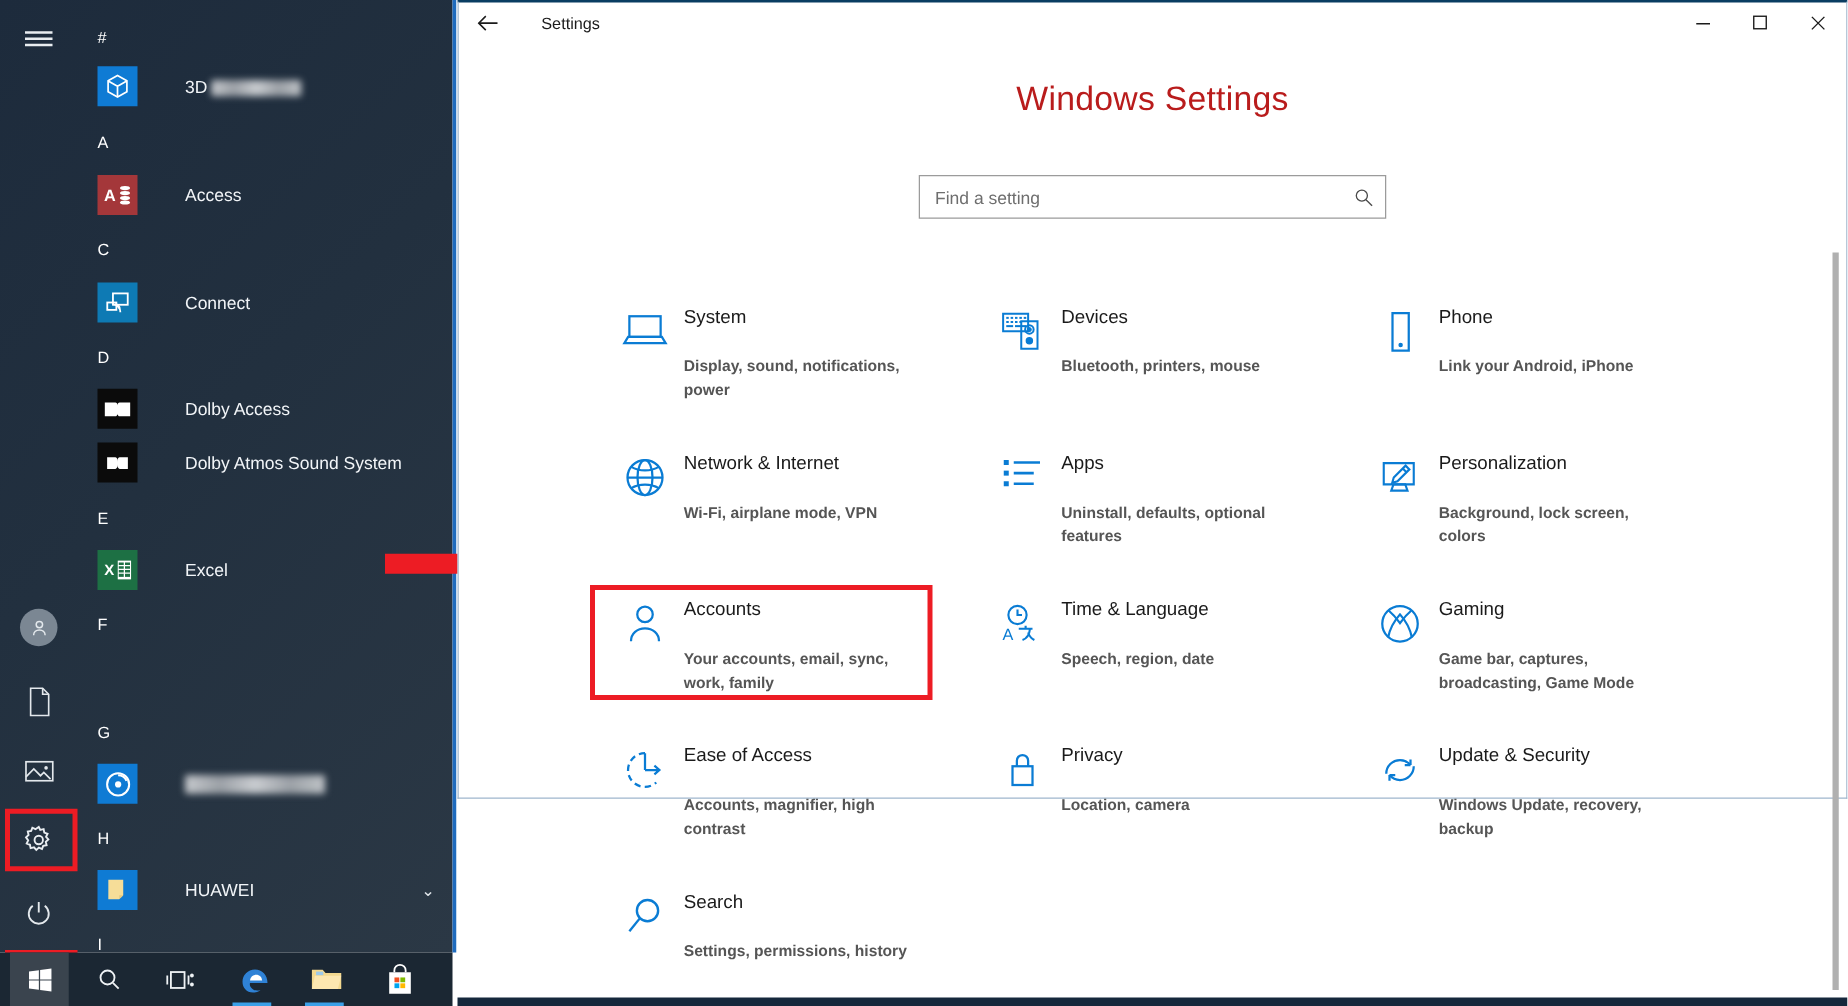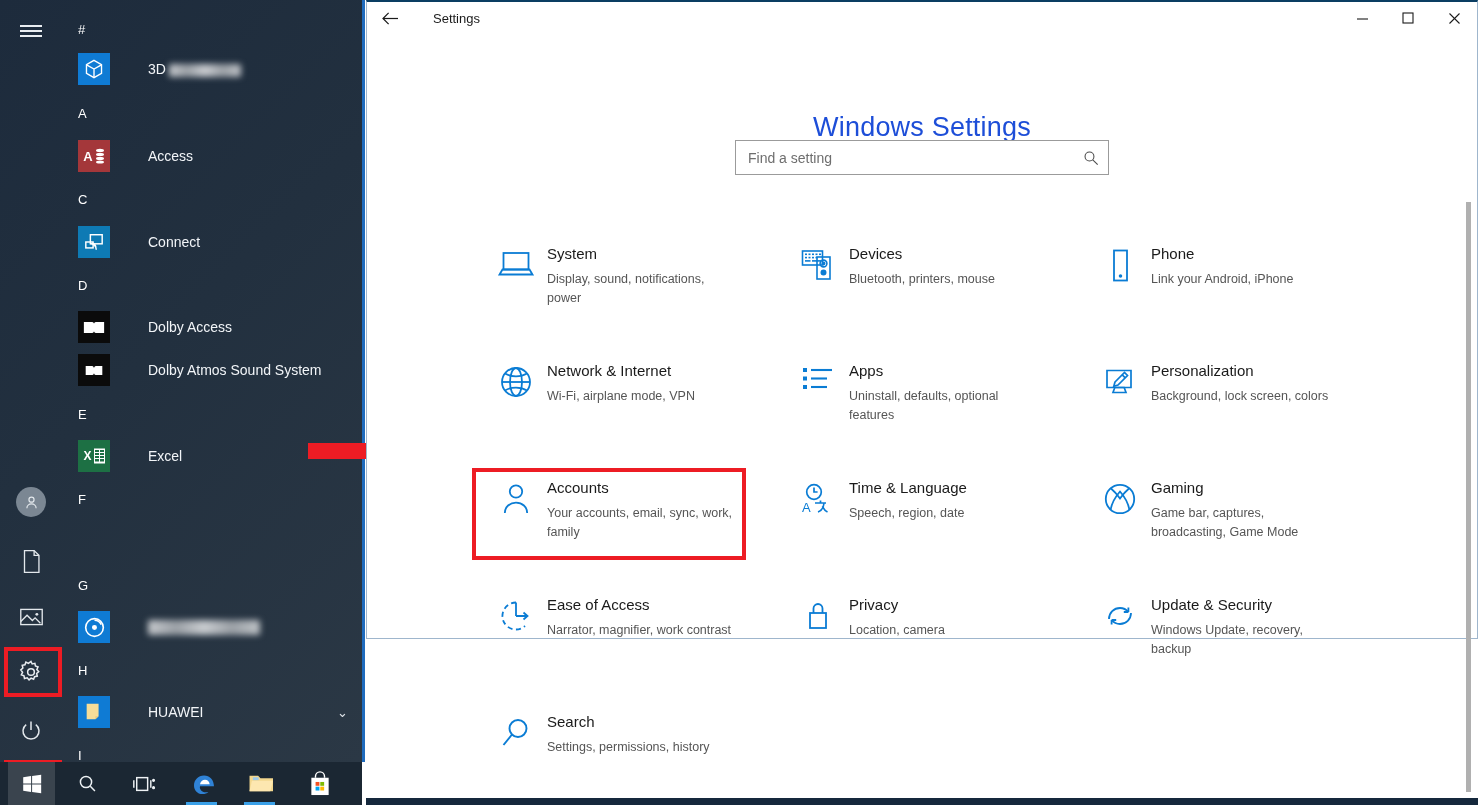--- a/index.html
+++ b/index.html
@@ -109,23 +109,22 @@
     width: 46px; height: 32px; display: flex; align-items: center; justify-content: center;
   }
   .win-title {
     font-size: 13px; color: #1b1b1b; margin-left: 20px;
   }
   .win-ctrls { position: absolute; right: 0; top: 0; display: flex; }
   .wc { width: 46px; height: 32px; display: flex; align-items: center; justify-content: center; }
 
   .page-title {
     position: absolute; left: 0; top: 62px; width: 1110px;
-    text-align: center; font-size: 27px; font-weight: 300; color: #1d4ed8;
+    text-align: center; font-size: 27px; font-weight: 300; color: #b91c1c;
     letter-spacing: .2px;
-    margin-top: 48px;
   }
   .search-wrap {
     position: absolute; left: 368px; top: 138px; width: 374px; height: 35px;
     border: 1px solid #9b9b9b; background: #fff;
     display: flex; align-items: center;
   }
   .search-input {
     flex: 1; border: none; outline: none; font-size: 14px; color: #ec4899;
     padding-left: 12px; font-family: "Liberation Sans", sans-serif; background: transparent;
   }
@@ -140,22 +139,23 @@
   .tile {
     width: 302px; min-height: 117px; display: flex; padding-top: 6px;
   }
   .tile-ico {
     width: 62px; flex: 0 0 62px; display: flex; justify-content: center;
     padding-top: 4px;
   }
   .tile-txt { padding-top: 0px; }
   .tile-title { font-size: 15px; color: #1a1a1a; line-height: 20px; }
   .tile-sub {
-    font-size: 12.5px; color: #555555; line-height: 19px; margin-top: 6px;
+    font-size: 12.5px; color: #555555; line-height: 19px; margin-top: 20px;
     max-width: 190px;
+    font-weight: bold;
   }
   #hl-accounts {
     position: absolute; left: 472px; top: 468px; width: 274px; height: 92px;
     border: 4px solid #ed1c24; pointer-events: none;
   }
 
   
   .vscroll {
     position: absolute; right: 6px; top: 200px; width: 5px; height: 590px;
     background: #b0b0b0;
@@ -587,21 +587,21 @@
         <div class="tile">
           <div class="tile-ico">
             <svg width="34" height="34" viewBox="0 0 34 34" fill="none" stroke="#0a7cd4" stroke-width="1.8">
               <path d="M17 3.5a13.5 13.5 0 1 0 9 23.5" stroke-dasharray="5 3.4"></path>
               <line x1="17" y1="3.5" x2="17" y2="17"></line>
               <path d="M17 17h11M24.5 13.5l4 3.5-4 3.5"></path>
             </svg>
           </div>
           <div class="tile-txt">
             <div class="tile-title">Ease of Access</div>
-            <div class="tile-sub">Narrator, magnifier, work contrast</div>
+            <div class="tile-sub">Accounts, magnifier, high contrast</div>
           </div>
         </div>
         <div class="tile">
           <div class="tile-ico">
             <svg width="28" height="34" viewBox="0 0 28 34" fill="none" stroke="#0a7cd4" stroke-width="1.8">
               <rect x="6" y="14" width="16" height="15"></rect>
               <path d="M9.5 14V9.5a4.5 4.5 0 0 1 9 0V14"></path>
             </svg>
           </div>
           <div class="tile-txt">

